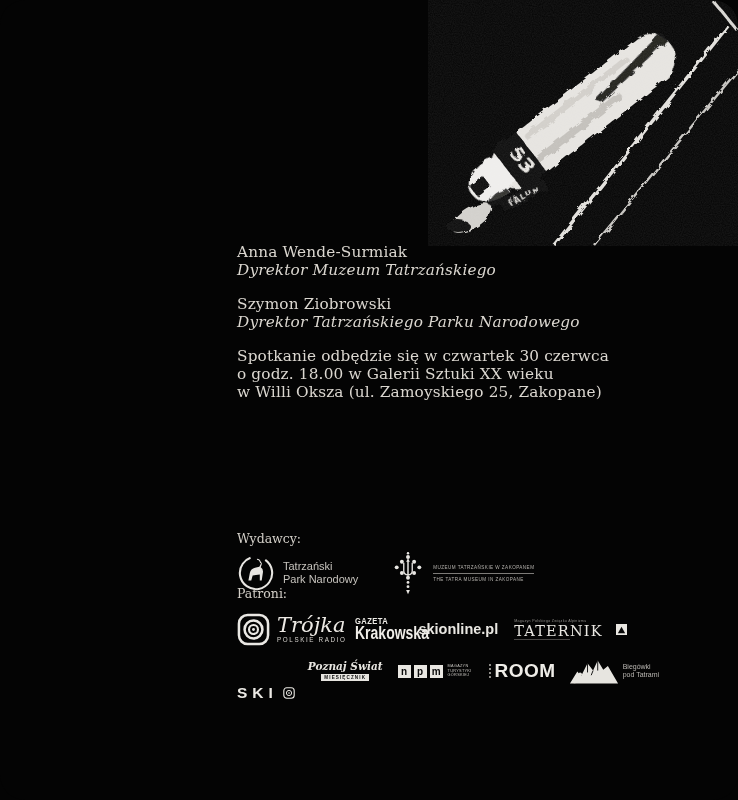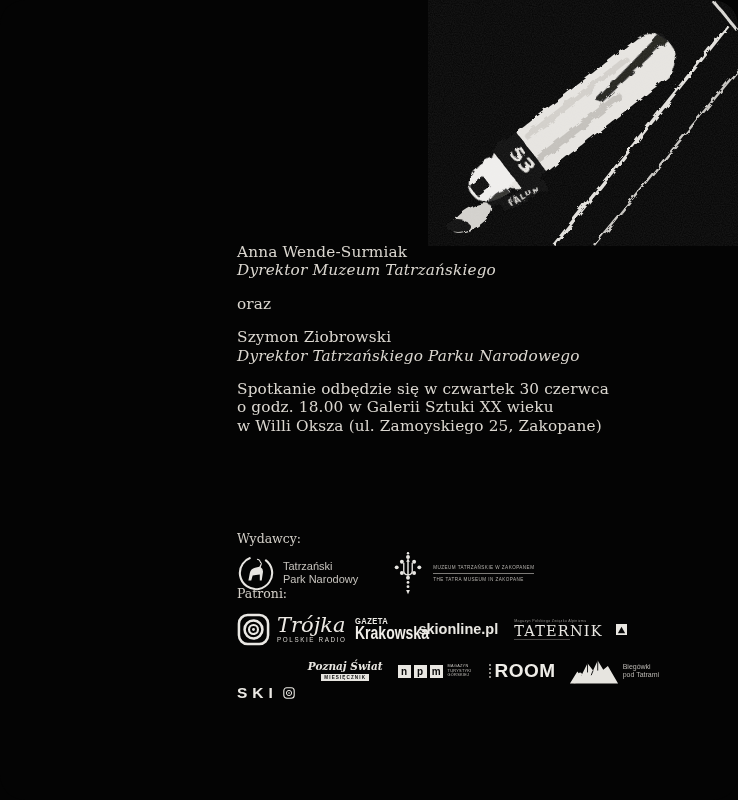--- a/index.html
+++ b/index.html
@@ -108,21 +108,20 @@
           <text x="25" y="9" text-anchor="middle" font-family="DejaVu Sans, sans-serif" font-weight="bold" font-size="8" fill="#dddbd7" letter-spacing="1">FALUN</text>
         </g>
       </g>
     </g>
     <rect x="0" y="0" width="310" height="246" filter="url(#grain)" opacity="0.55"></rect>
   </svg>
 
   <div class="content">
     <p><span>Anna Wende-Surmiak</span><br>
       <span class="it">Dyrektor Muzeum Tatrzańskiego</span></p>
-    <p>oraz</p>
     <p><span>Szymon Ziobrowski</span><br>
       <span class="it">Dyrektor Tatrzańskiego Parku Narodowego</span></p>
     <p>
       <span>Spotkanie odbędzie się w czwartek 30 czerwca</span><br>
       <span>o godz. 18.00 w Galerii Sztuki XX wieku</span><br>
       <span>w Willi Oksza (ul. Zamoyskiego 25, Zakopane)</span>
     </p>
   </div>
 
   <div class="pub">

